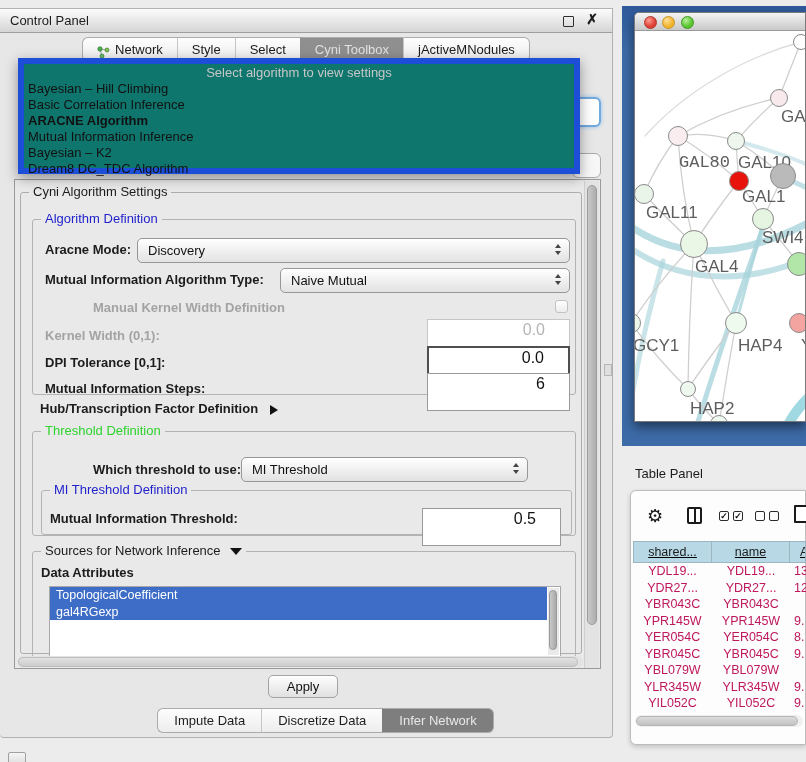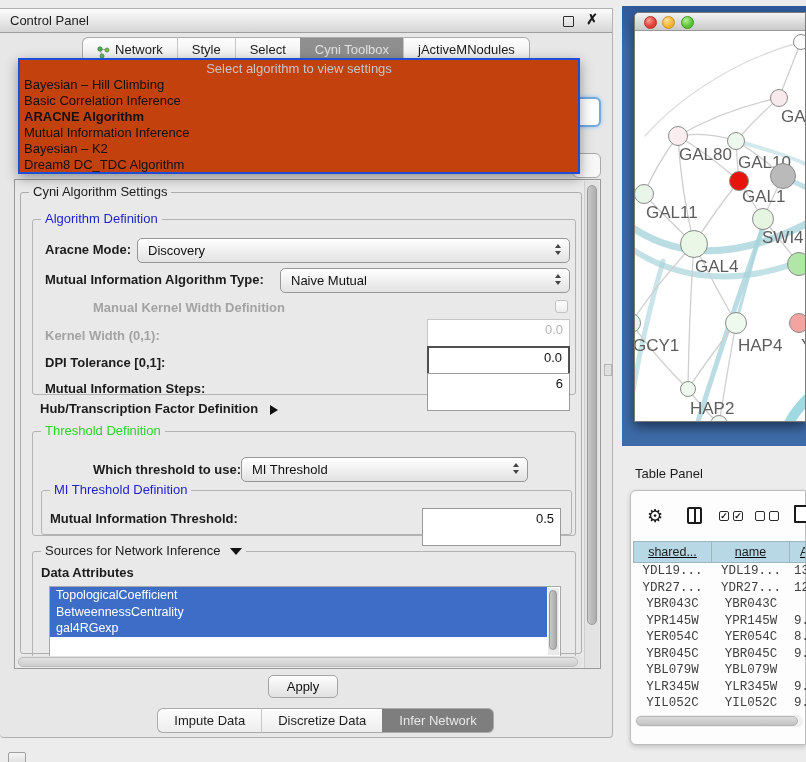--- a/index.html
+++ b/index.html
@@ -20,22 +20,22 @@
     background:linear-gradient(#fdfdfd,#ededed);border-top:1px solid #ababab;border-bottom:1px solid #ababab;
     display:flex;align-items:center;gap:5px;}
   #top-tabs .tab:first-of-type{border-left:1px solid #ababab;border-radius:6px 0 0 6px;}
   #top-tabs div.tab:last-of-type{border-right:1px solid #ababab;border-radius:0 6px 6px 0;}
   #top-tabs .tab + .tab{border-left:1px solid #c6c6c6;}
   #top-tabs .tab.f-selected{background:#8f8f8f;color:#e2e2e2;border-left-color:#8f8f8f;}
   #top-tabs .tab .tab-icon{display:none;width:13px;height:13px;}
   #top-tabs .tab.f-has_icon .tab-icon{display:inline-block;}
 
   
-  #algo-popup{position:absolute;left:18px;top:49px;width:562px;height:116px;background:#c2410c;
-    border:2px solid #1d4ed8;box-shadow:0 4px 12px rgba(0,0,0,.38);z-index:60;box-sizing:border-box;}
+  #algo-popup{position:absolute;left:18px;top:49px;width:562px;height:116px;background:#0f766e;
+    border:6px solid #1d4ed8;box-shadow:0 4px 12px rgba(0,0,0,.38);z-index:60;box-sizing:border-box;}
   #algo-popup .popup-header{height:17px;line-height:17px;text-align:center;font-size:13px;color:#c6c6c6;}
   #algo-popup .algo-item{height:16px;line-height:16px;font-size:13px;color:#111;padding-left:4px;white-space:nowrap;}
   #algo-popup .algo-item.f-bold{font-weight:bold;}
 
   
   #frag-combo-focused{position:absolute;left:570px;top:88px;width:31px;height:30px;background:#fff;
     border:2px solid #72aade;border-radius:6px;box-shadow:0 0 4px #8fc0ea;z-index:10;box-sizing:border-box;}
   #frag-combo-plain{position:absolute;left:572px;top:144px;width:29px;height:25px;background:#f7f7f7;
     border:1px solid #a9a9a9;border-radius:6px;z-index:10;box-sizing:border-box;}
 
@@ -66,21 +66,21 @@
 
   .combo{position:absolute;height:25px;border:1px solid #979797;border-radius:5px;
     background:linear-gradient(#ffffff,#e2e2e2);box-sizing:border-box;font-size:13px;line-height:23px;
     padding-left:10px;color:#111;}
   .combo .arrows{position:absolute;right:8px;top:5px;}
   .combo .arrows i{display:block;width:0;height:0;border-left:3.5px solid transparent;border-right:3.5px solid transparent;}
   .combo .arrows i.up{border-bottom:4.5px solid #444;margin-bottom:2.5px;}
   .combo .arrows i.dn{border-top:4.5px solid #444;}
 
   .tfield{position:absolute;height:38px;border:1px solid #9a9a9a;background:#fff;box-sizing:border-box;
-    font-size:13px;line-height:20px;text-align:right;padding-right:6px;color:#111;}
+    font-size:16px;line-height:20px;text-align:right;padding-right:24px;color:#111;}
   .tfield.focus{border:2px solid #4f4f4f;}
   .tfield.dis{border-color:#c6c6c6;color:#b4b4b4;}
 
   #chk-kernel{position:absolute;left:522px;top:80px;width:13px;height:13px;border:1px solid #c2c2c2;
     border-radius:3px;background:linear-gradient(#ffffff,#ececec);box-sizing:border-box;}
 
   .tri-right{display:inline-block;width:0;height:0;border-top:5.5px solid transparent;border-bottom:5.5px solid transparent;
     border-left:8px solid #111;vertical-align:middle;margin-left:8px;}
   .tri-down{display:inline-block;width:0;height:0;border-left:6px solid transparent;border-right:6px solid transparent;
     border-top:7px solid #111;vertical-align:middle;margin-left:6px;}
@@ -142,21 +142,21 @@
 
   #tp-header{position:absolute;left:2px;top:50px;width:173px;height:22px;display:flex;background:#b7d8e4;
     border-top:1px solid #9cb6c1;border-bottom:1px solid #9cb6c1;box-sizing:border-box;text-decoration:underline;}
   #tp-header .hcell{height:100%;line-height:20px;font-size:12.5px;color:#1c1c1c;text-align:center;
     border-right:1px solid #9cb6c1;box-sizing:border-box;overflow:hidden;}
   #tp-header .hcell:nth-child(1){width:79px;border-left:1px solid #9cb6c1;}
   #tp-header .hcell:nth-child(2){width:78px;}
   #tp-header .hcell:nth-child(3){flex:1;text-align:left;padding-left:10px;}
   #tp-rows{position:absolute;left:2px;top:72px;width:173px;height:150px;overflow:hidden;}
   .trow{display:flex;height:16.5px;}
-  .trow .tc{line-height:16.5px;font-size:12.5px;color:#404040;text-align:center;overflow:hidden;white-space:nowrap;box-sizing:border-box;font-family:Liberation Mono, monospace;}
+  .trow .tc{line-height:16.5px;font-size:12.5px;color:#be185d;text-align:center;overflow:hidden;white-space:nowrap;box-sizing:border-box;}
   .trow .tc:nth-child(1){width:79px;}
   .trow .tc:nth-child(2){width:78px;}
   .trow .tc:nth-child(3){flex:1;text-align:left;padding-left:4px;}
   #tp-hscroll{position:absolute;left:4px;top:224px;width:168px;height:12px;background:#f0f0f0;border-radius:6px;}
   #tp-hscroll .thumb{position:absolute;left:1px;top:1px;width:162px;height:10px;border-radius:6px;
     background:linear-gradient(#dcdcdc,#c2c2c2);border:1px solid #b5b5b5;box-sizing:border-box;}
 </style>
 </head>
 <body>
 
@@ -263,21 +263,20 @@
         </div>
 
         <div id="gbox-sources" class="gbox">
           <span class="legend dark">
             <span>Sources for Network Inference</span>
             <span class="tri-down"></span>
           </span>
           <span class="flabel" style="left:8px;top:13px;">Data Attributes</span>
           <div id="attr-list">
               <div class="attr-item">TopologicalCoefficient</div>
-              <div class="attr-item">BetweennessCentrality</div>
               <div class="attr-item">gal4RGexp</div>
             <div id="attr-vscroll">
                 <div class="thumb"></div>
               </div>
           </div>
         </div>
       </div>
 
       <div id="settings-vscroll">
           <div class="thumb"></div>
@@ -349,21 +348,21 @@
             <path d="M 101 292 Q 92 342 84 393" fill="none" stroke="#cfcfcf" stroke-width="1.3" stroke-opacity="1" stroke-linecap="round"></path>
             <path d="M 53 358 Q 68 378 84 393" fill="none" stroke="#cfcfcf" stroke-width="1.3" stroke-opacity="1" stroke-linecap="round"></path>
             <path d="M -4 292 Q 22 328 53 358" fill="none" stroke="#cfcfcf" stroke-width="1.3" stroke-opacity="1" stroke-linecap="round"></path>
             <path d="M 164 233 Q 146 210 128 188" fill="none" stroke="#cfcfcf" stroke-width="1.3" stroke-opacity="1" stroke-linecap="round"></path>
           </svg>
         <div id="net-nodes">
             <div class="net-node" style="left: 158px; top: 3px; height: 16px; width: 16px; background: rgb(253, 253, 253);"></div>
             <div class="net-node" style="left: 135px; top: 58px; height: 18px; width: 18px; background: rgb(248, 233, 236);"></div>
             <div class="net-label" style="left: 146px; top: 76px;">GAL</div>
             <div class="net-node" style="left: 33px; top: 95px; height: 20px; width: 20px; background: rgb(249, 237, 240);"></div>
-            <div class="net-label" style="left: 44px; top: 114px;">GAL80</div>
+            <div class="net-label" style="left: 44px; top: 122px; font-family: Liberation Mono, monospace;">GAL80</div>
             <div class="net-node" style="left: 92px; top: 101px; height: 18px; width: 18px; background: rgb(237, 247, 237);"></div>
             <div class="net-label" style="left: 103px; top: 122px;">GAL10</div>
             <div class="net-node" style="left: 94px; top: 140px; height: 20px; width: 20px; background: rgb(232, 20, 12);"></div>
             <div class="net-node" style="left: 135px; top: 132px; height: 26px; width: 26px; background: rgb(186, 186, 186);"></div>
             <div class="net-node" style="left: 117px; top: 177px; height: 22px; width: 22px; background: rgb(230, 244, 226);"></div>
             <div class="net-label" style="left: 107px; top: 156px;">GAL1</div>
             <div class="net-node" style="left: -1px; top: 153px; height: 20px; width: 20px; background: rgb(233, 245, 233);"></div>
             <div class="net-label" style="left: 11px; top: 172px;">GAL11</div>
             <div class="net-node" style="left: 45px; top: 199px; height: 28px; width: 28px; background: rgb(234, 246, 230);"></div>
             <div class="net-label" style="left: 60px; top: 226px;">GAL4</div>

